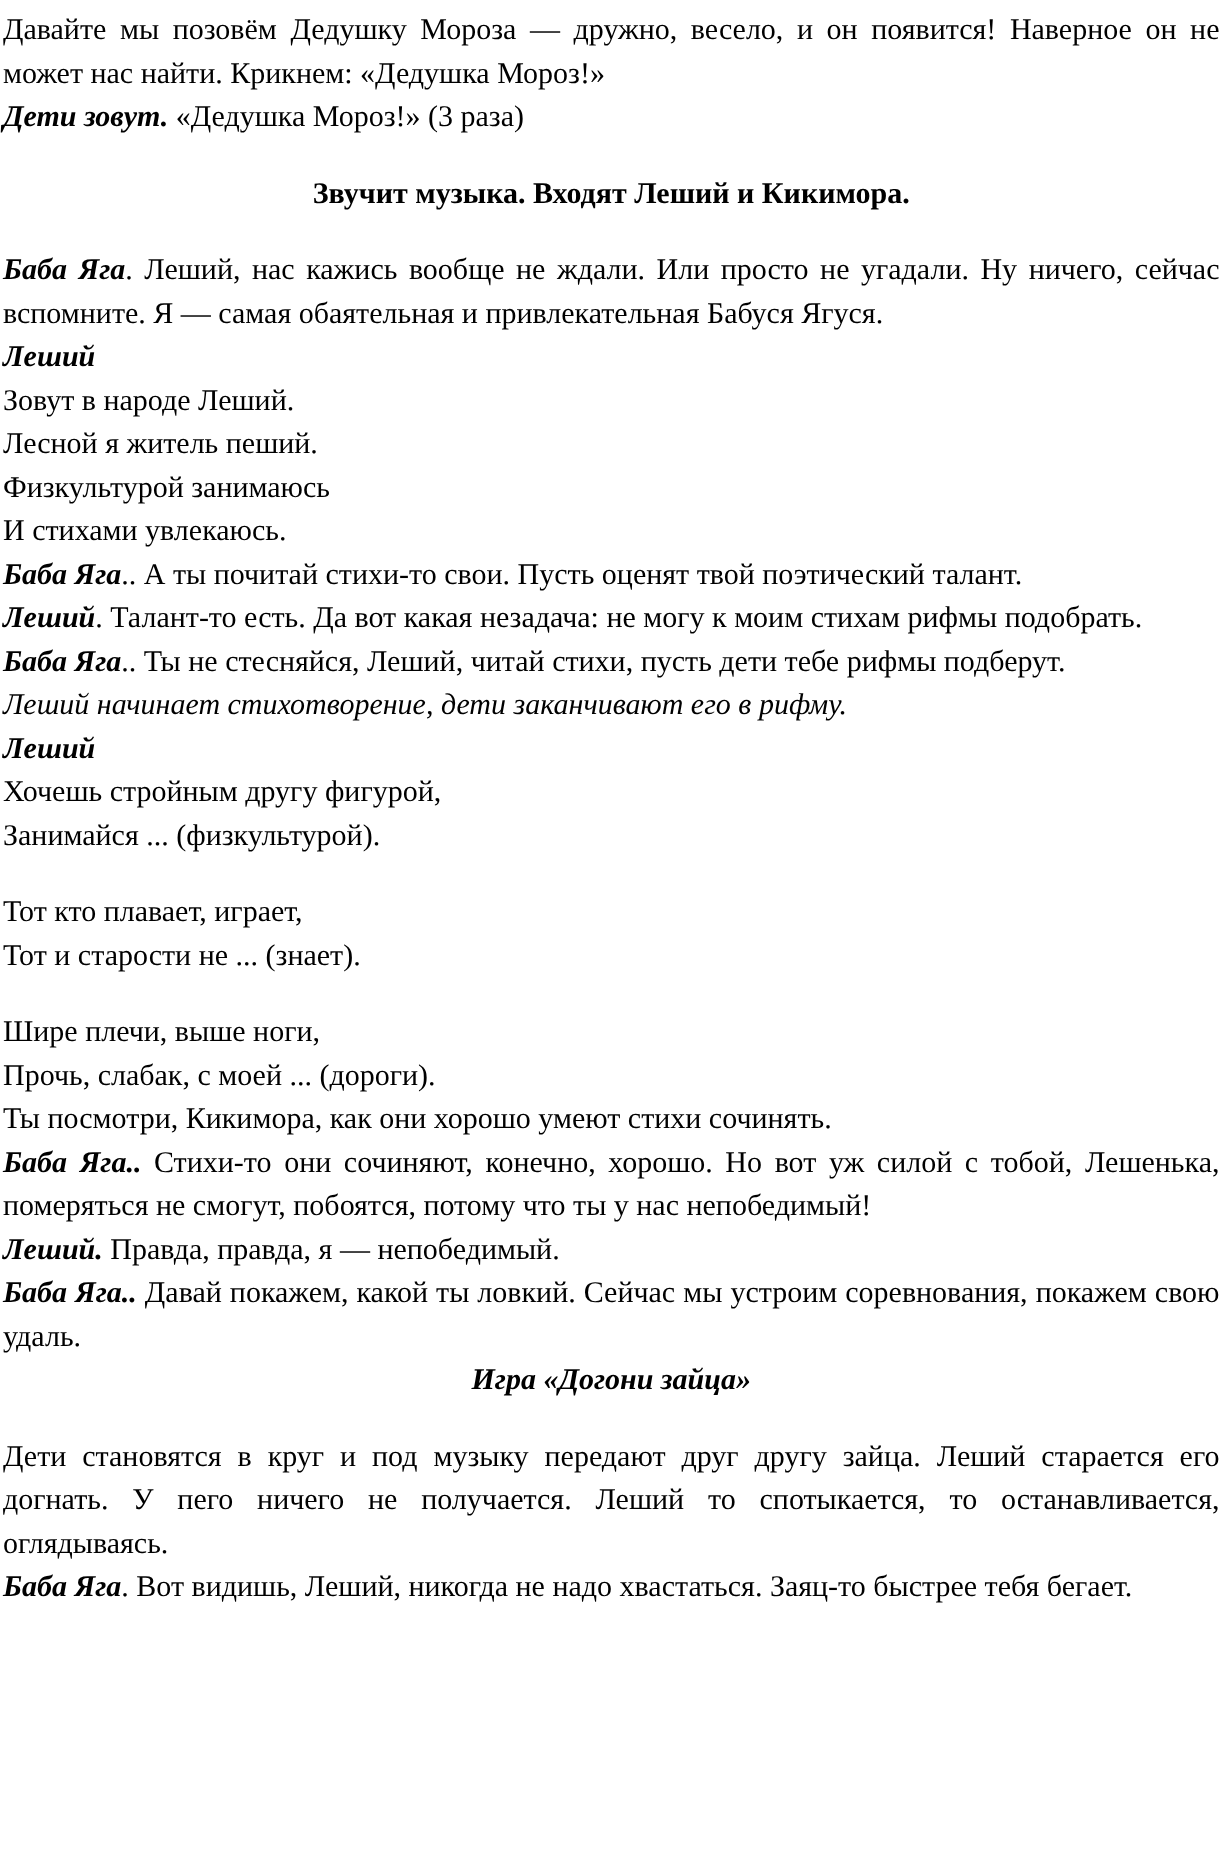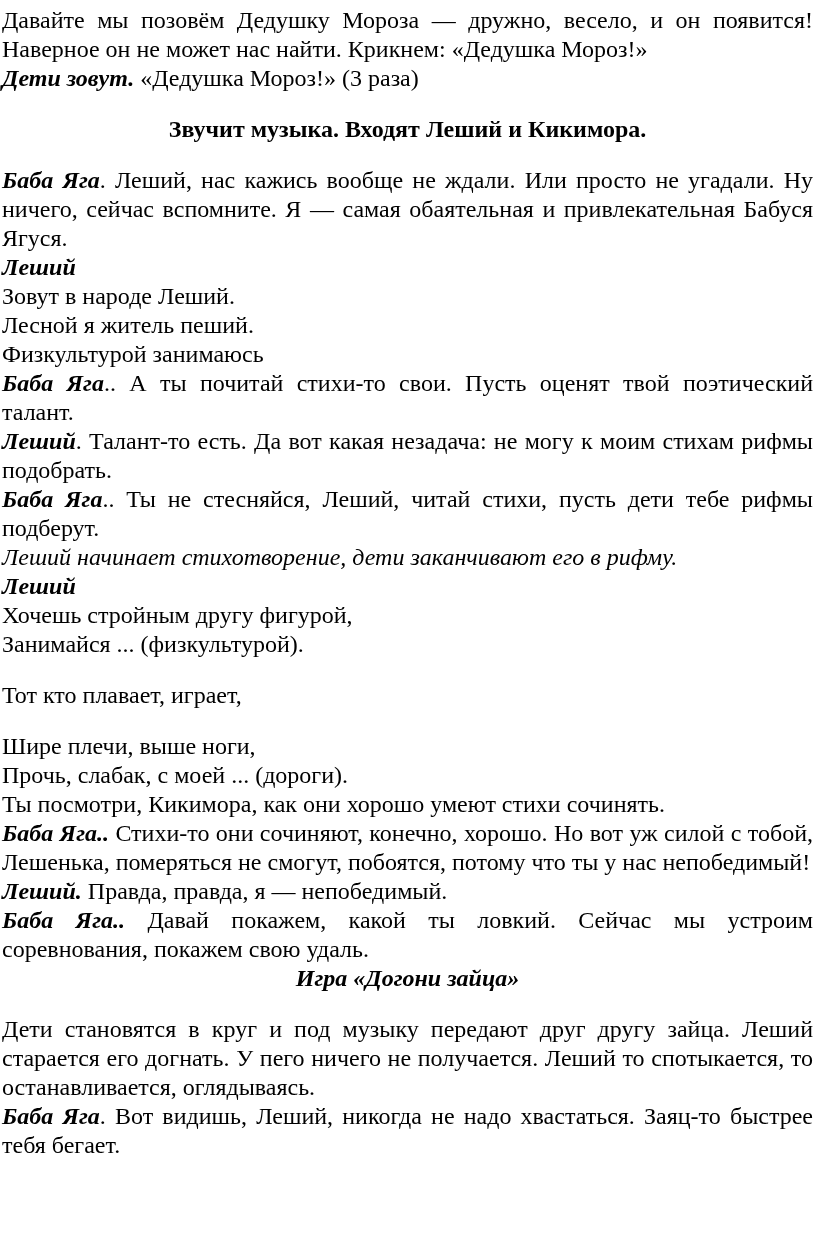--- a/index.html
+++ b/index.html
@@ -14,21 +14,21 @@
     color: #000000;
     font-family: "Liberation Serif", "DejaVu Serif", serif;
   }
   .page {
     box-sizing: border-box;
     width: 816px;
     padding: 6px 3px 0 2px;
   }
   p.line {
     margin: 0;
-    font-size: 24px;
+    font-size: 20px;
     line-height: 29px;
     text-justify: inter-word;
   }
   .justify { text-align: justify; }
   .center  { text-align: center; }
   .bi      { font-weight: bold; }
   .it      { font-style: italic; }
   b.sp     { font-weight: bold; font-style: italic; }
   .spacer  { height: 22px; }
 </style>
@@ -48,37 +48,39 @@
   <div class="spacer"></div>
 
 
   <p class="line justify"><b class="sp">Баба Яга</b><span>. Леший, нас кажись вообще не ждали. Или просто не угадали. Ну ничего, сейчас вспомните.  Я — самая обаятельная и привлекательная Бабуся Ягуся.</span></p>
 
   <p class="line"><b class="sp">Леший</b></p>
 
   <p class="line">Зовут в народе Леший.</p>
   <p class="line">Лесной я житель пеший.</p>
   <p class="line">Физкультурой занимаюсь</p>
+  <p class="line">И стихами увлекаюсь.</p>
 
   <p class="line justify"><b class="sp">Баба Яга</b><span>.. А ты почитай стихи-то свои. Пусть оценят твой поэтический талант.</span></p>
 
   <p class="line justify"><b class="sp">Леший</b><span>. Талант-то есть. Да вот какая незадача: не могу к моим стихам рифмы подобрать.</span></p>
 
   <p class="line justify"><b class="sp">Баба Яга</b><span>.. Ты не стесняйся, Леший, читай стихи, пусть дети тебе рифмы подберут.</span></p>
 
   <p class="line it">Леший начинает стихотворение, дети заканчивают его в рифму.</p>
 
   <p class="line"><b class="sp">Леший</b></p>
 
   <p class="line">Хочешь стройным другу фигурой,</p>
   <p class="line">Занимайся ... (физкультурой).</p>
 
   <div class="spacer"></div>
 
   <p class="line">Тот кто плавает, играет,</p>
+  <p class="line">Тот и старости не ... (знает).</p>
 
   <div class="spacer"></div>
 
   <p class="line">Шире плечи, выше ноги,</p>
   <p class="line">Прочь, слабак, с моей ... (дороги).</p>
 
   <p class="line">Ты посмотри, Кикимора, как они хорошо умеют стихи сочинять.</p>
 
   <p class="line justify"><b class="sp">Баба Яга..</b><span> Стихи-то они сочиняют, конечно, хорошо. Но вот уж силой с тобой, Лешенька, померяться не смогут, побоятся, потому что ты у нас непобедимый!</span></p>
 

